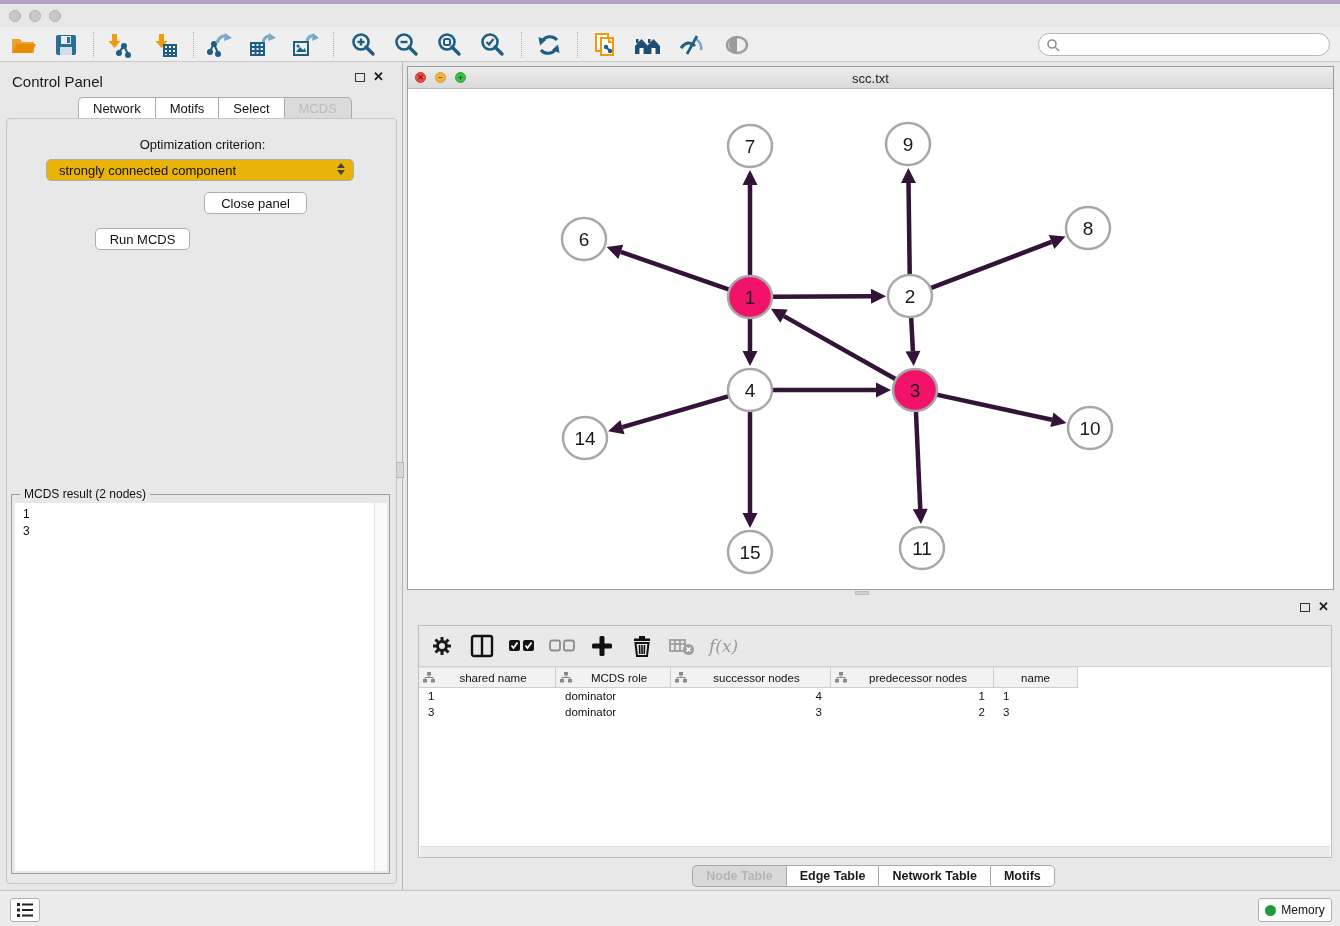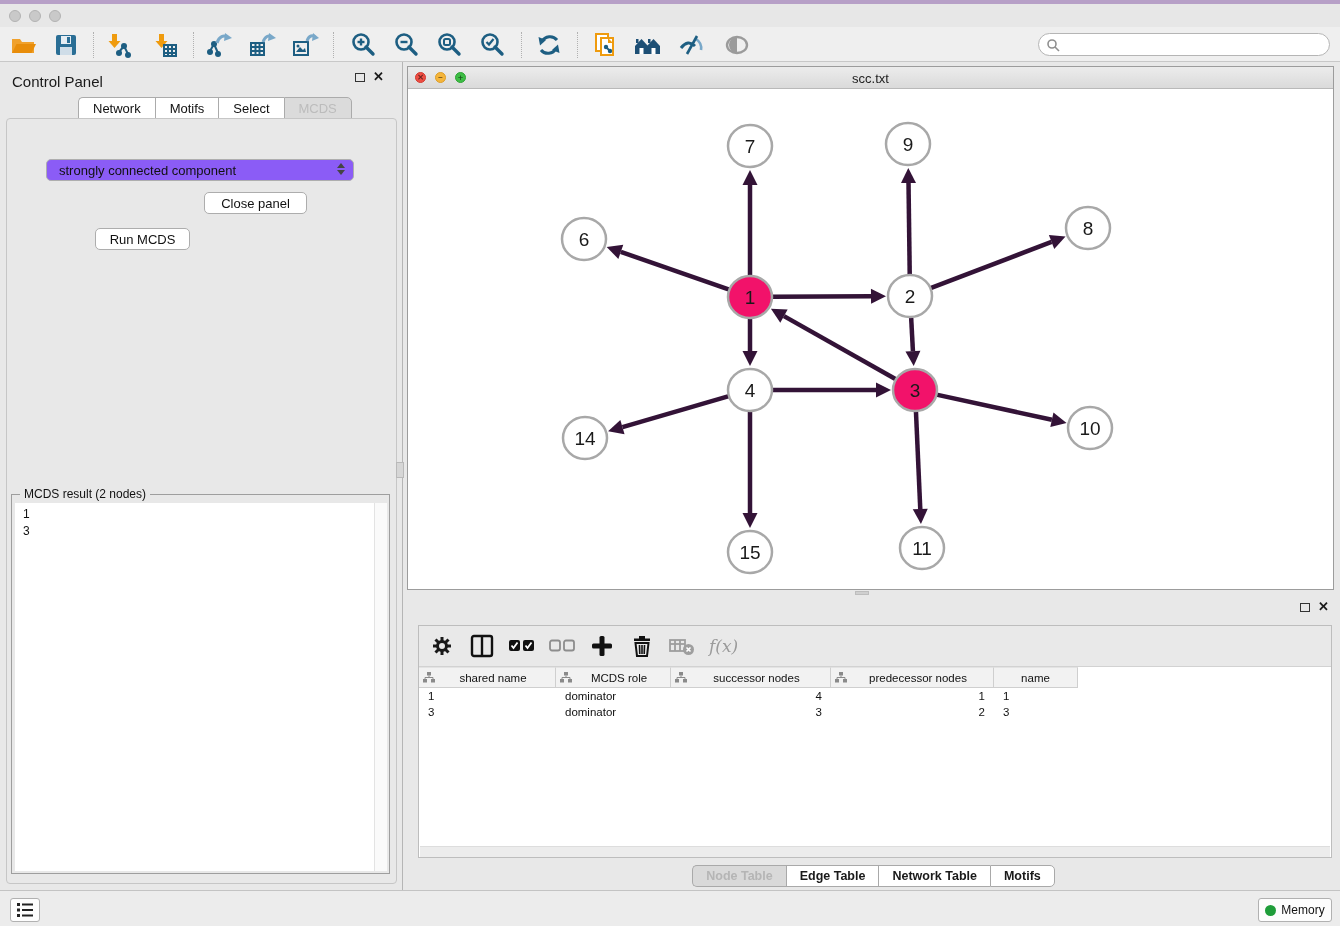--- a/index.html
+++ b/index.html
@@ -23,21 +23,21 @@
   .float-glyph { width:10px; height:9px; border:1.5px solid #333; display:inline-block; }
   .close-glyph { font-size:13px; font-weight:bold; color:#1a1a1a; line-height:10px; }
   .tab-row { position:absolute; display:flex; }
   .tab { height:22px; padding:0 14px; font-size:13px; display:flex; align-items:center; justify-content:center;
          background:#fff; border:1px solid #ababab; border-right:none; color:#111; }
   .tab:first-child { border-radius:5px 0 0 0; }
   .tab:last-child  { border-right:1px solid #ababab; border-radius:0 5px 0 0;text-align:right; }
   .tab.selected { background:#dbdbdb; color:#bcbcbc; }
   #cp-content { left:6px; top:56px; width:391px; height:766px; border:1px solid #c6c6c6; border-radius:4px; background:#e8e8e8; }
   #opt-label { left:0; top:18px; width:391px; text-align:center; font-size:13px; color:#111; }
-  #criterion-select { left:39px; top:40px; width:308px; height:22px; background:#8b5cf6; border:1px solid #aeaeae; border-radius:5px;
+  #criterion-select { left:39px; top:40px; width:308px; height:22px; background:#eab308; border:1px solid #aeaeae; border-radius:5px;
       display:flex; align-items:center; font-size:13px; padding-left:12px; color:#111; }
   #stepper { position:absolute; right:8px; top:3px; display:flex; flex-direction:column; gap:2px; }
   .tri-up { width:0;height:0;border-left:4px solid transparent;border-right:4px solid transparent;border-bottom:5px solid #444; }
   .tri-dn { width:0;height:0;border-left:4px solid transparent;border-right:4px solid transparent;border-top:5px solid #444; }
   .cp-btn { position:absolute; top:73px; height:22px; background:#fff; border:1px solid #adadad; border-radius:5px;
       font-size:13px; color:#111; display:flex; align-items:center; justify-content:center; font-family:"Liberation Sans",sans-serif; }
   #mcds-fieldset { left:4px; top:375px; width:379px; height:380px; border:1px solid #9e9e9e; position:absolute; }
   #mcds-legend { position:absolute; left:8px; top:-8px; background:#e8e8e8; padding:0 4px; font-size:12px; color:#111; }
   #mcds-result-box { position:absolute; left:3px; top:8px; width:372px; height:368px; background:#fff; }
   #mcds-scroll { position:absolute; right:0; top:0; width:13px; height:100%; background:#fafafa; border-left:1px solid #e3e3e3; }
@@ -260,20 +260,21 @@
     <span class="float-glyph"></span>
     <span class="close-glyph">✕</span>
   </div>
   <div class="tab-row" style="left:78px; top:35px;" id="cp-tabs">
       <div class="tab">Network</div>
       <div class="tab">Motifs</div>
       <div class="tab">Select</div>
       <div class="tab selected">MCDS</div>
     </div>
   <div class="abs" id="cp-content">
+    <div class="abs" id="opt-label">Optimization criterion:</div>
     <div class="abs" id="criterion-select">
       <span>strongly connected component</span>
       <span id="stepper">
           <span class="tri-up"></span>
           <span class="tri-dn"></span>
         </span>
     </div>
     <div class="cp-btn" style="left:88px; width:95px;margin-top:36px;">Run MCDS</div>
     <div class="cp-btn" style="left:197px; width:103px;">Close panel</div>
     <div id="mcds-fieldset">

